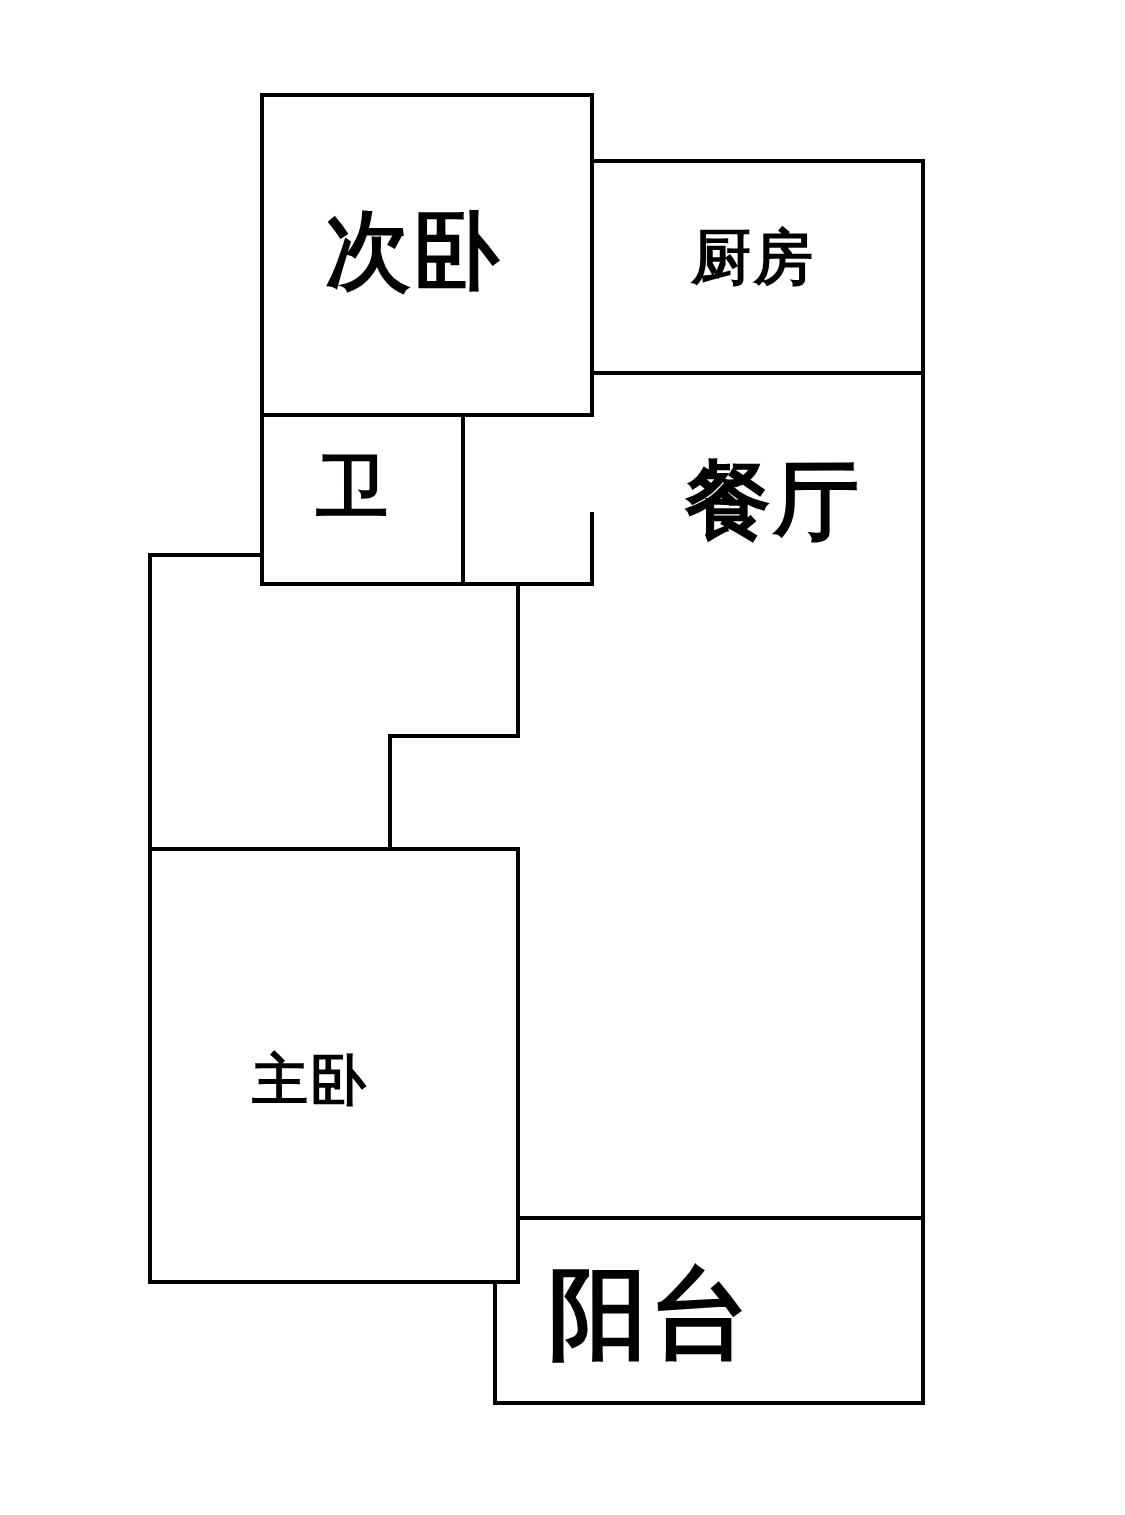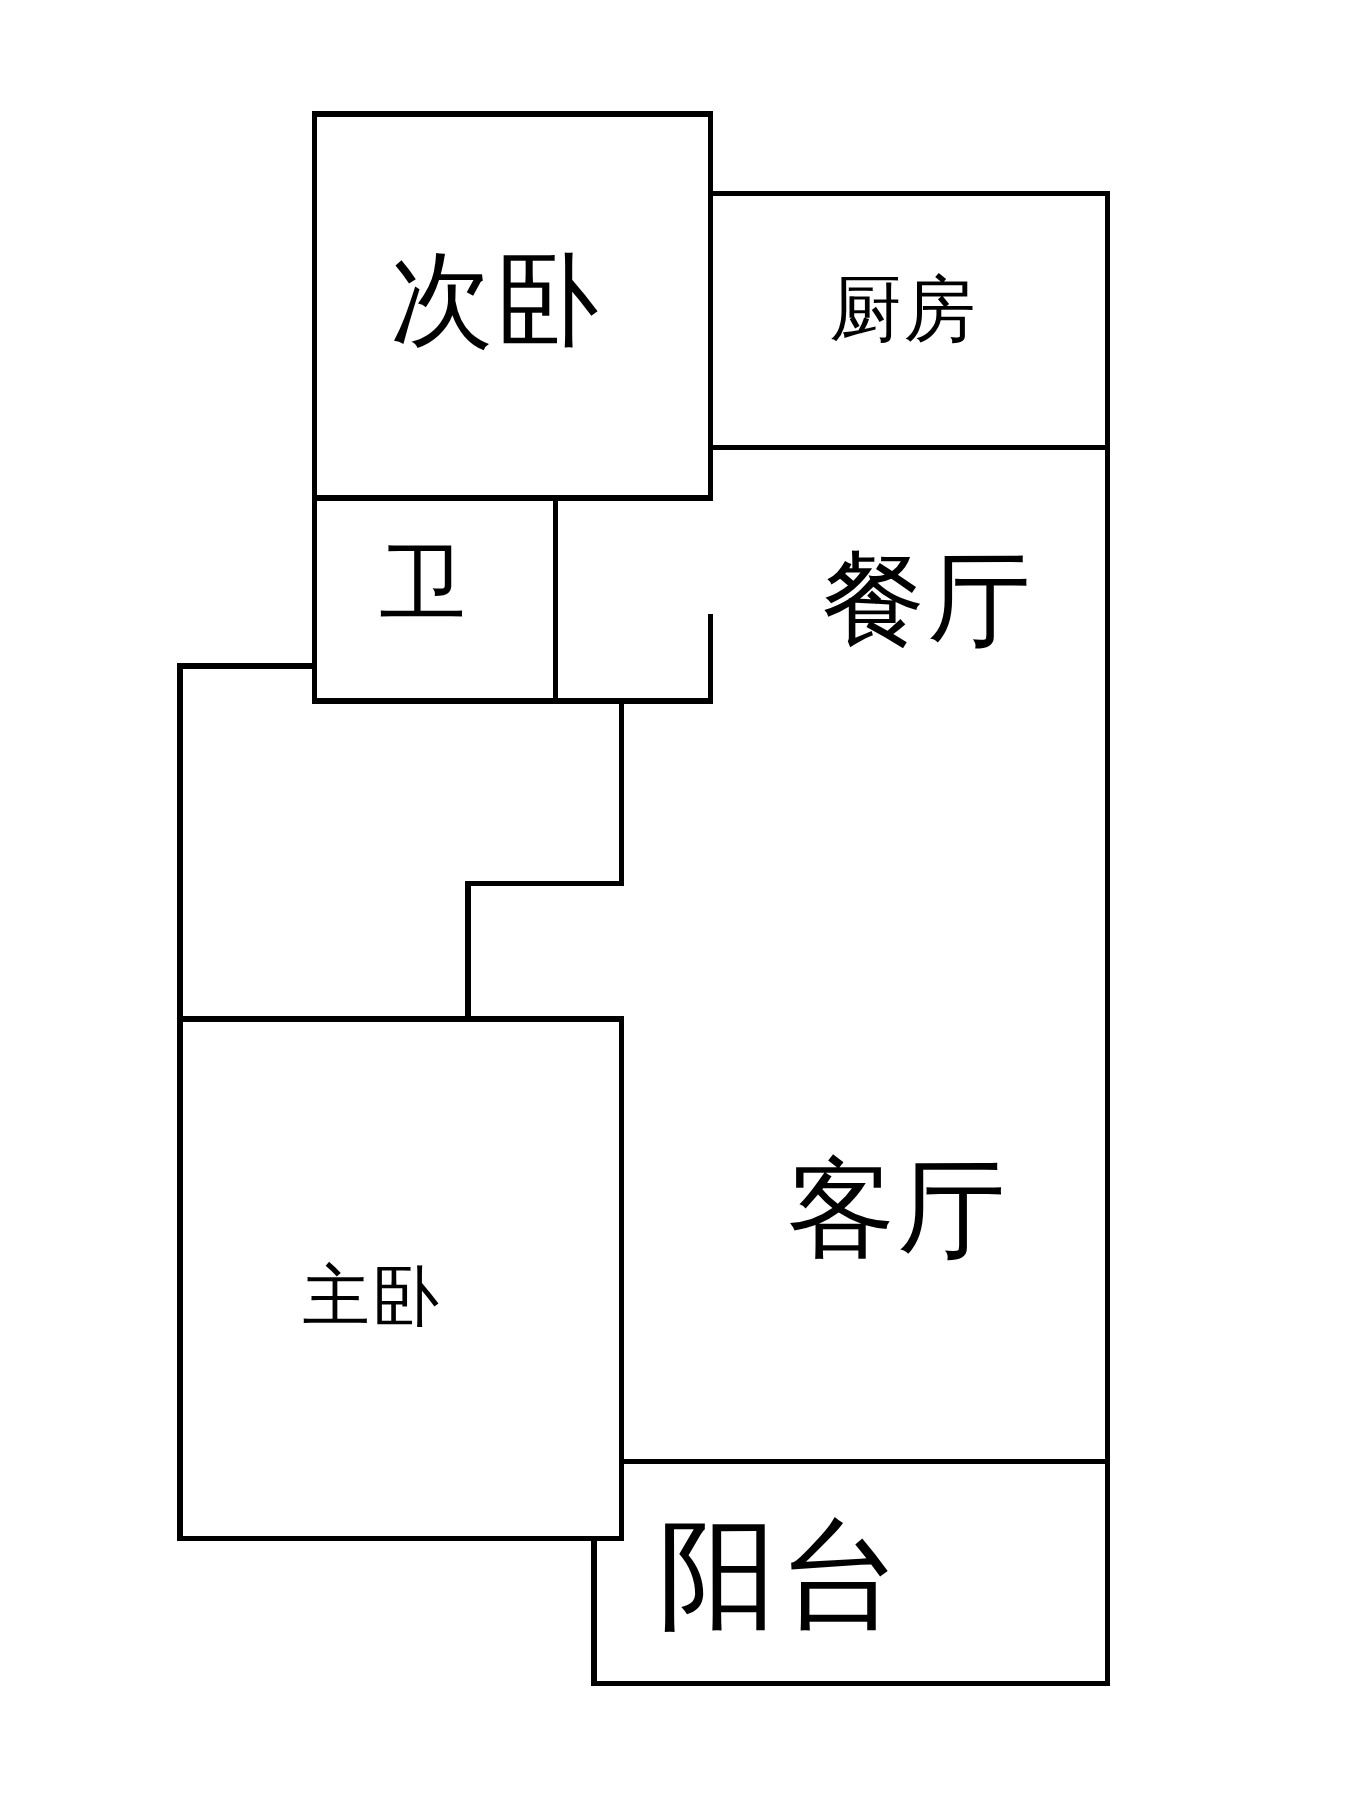--- a/index.html
+++ b/index.html
@@ -17,20 +17,21 @@
   }
   #walls{position:absolute;left:0;top:0;}
   .room-label{
     position:absolute;
     transform:translate(-50%,-50%);
     color:var(--text);
     white-space:nowrap;
     line-height:1;
     letter-spacing:2px;
     user-select:none;
+    font-weight:bold;
   }
   .lbl-secondary-bedroom{left:413px;top:250px;font-size:86px;}
   .lbl-kitchen          {left:753px;top:258px;font-size:60px;}
   .lbl-bathroom         {left:353px;top:486px;font-size:72px;}
   .lbl-dining-room      {left:773px;top:500px;font-size:86px;text-align:right;}
   .lbl-study            {left:283px;top:700px;font-size:84px;}
   .lbl-living-room      {left:748px;top:1008px;font-size:90px;}
   .lbl-master-bedroom   {left:310px;top:1080px;font-size:56px;}
   .lbl-balcony          {left:650px;top:1313px;font-size:100px;}
 </style>
@@ -67,17 +68,16 @@
       <path d="M495,1282 H518"></path>
 
       <path d="M518,1218 H923"></path>
     </g>
   </svg>
 
   <div class="room-label lbl-secondary-bedroom">次卧</div>
   <div class="room-label lbl-kitchen">厨房</div>
   <div class="room-label lbl-bathroom">卫</div>
   <div class="room-label lbl-dining-room">餐厅</div>
-  <div class="room-label lbl-living-room">客厅</div>
   <div class="room-label lbl-master-bedroom">主卧</div>
   <div class="room-label lbl-balcony">阳台</div>
 
 </div>
 
 </body></html>

